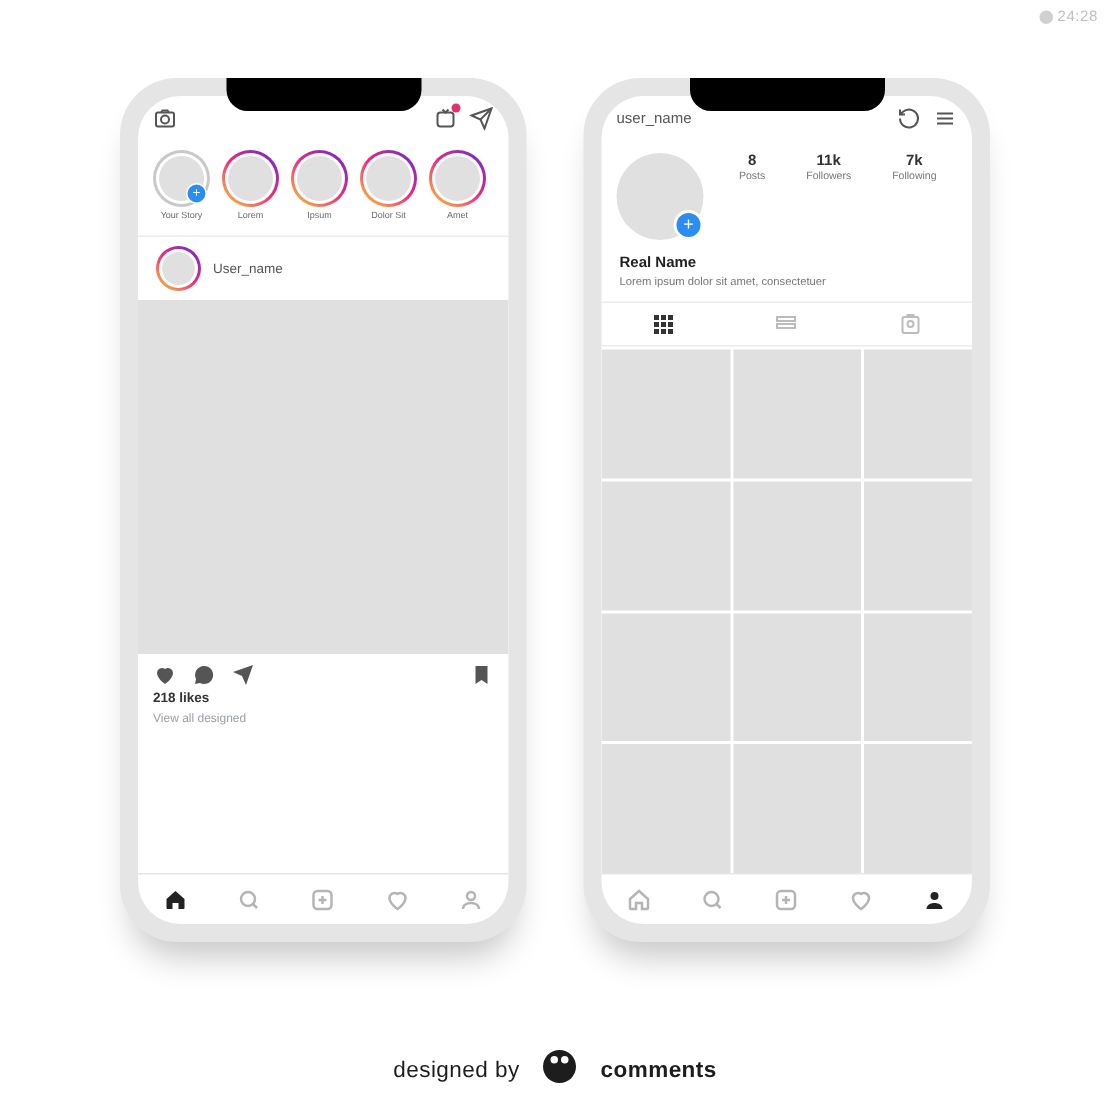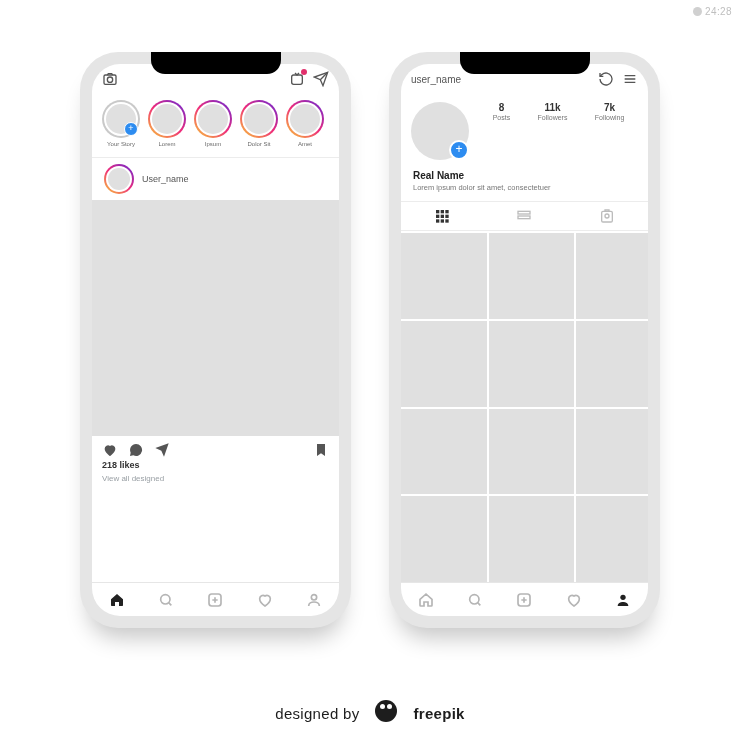--- a/index.html
+++ b/index.html
@@ -336,14 +336,14 @@
           </div>
       </div>
     </div>
   </div>
 
 </div>
 
 <div class="credit">
   <span>designed by</span>
   <span class="logo"></span>
-  <b>freepik</b>
+  <b>comments</b>
 </div>
 
 </body></html>

